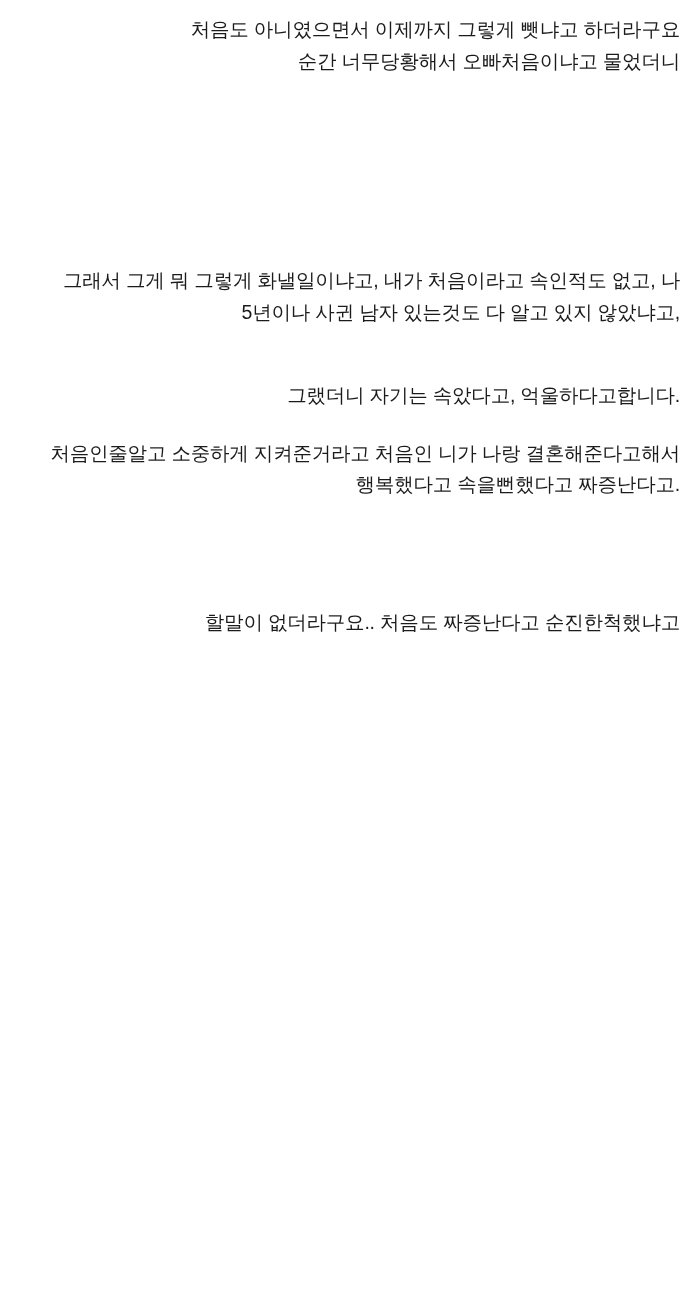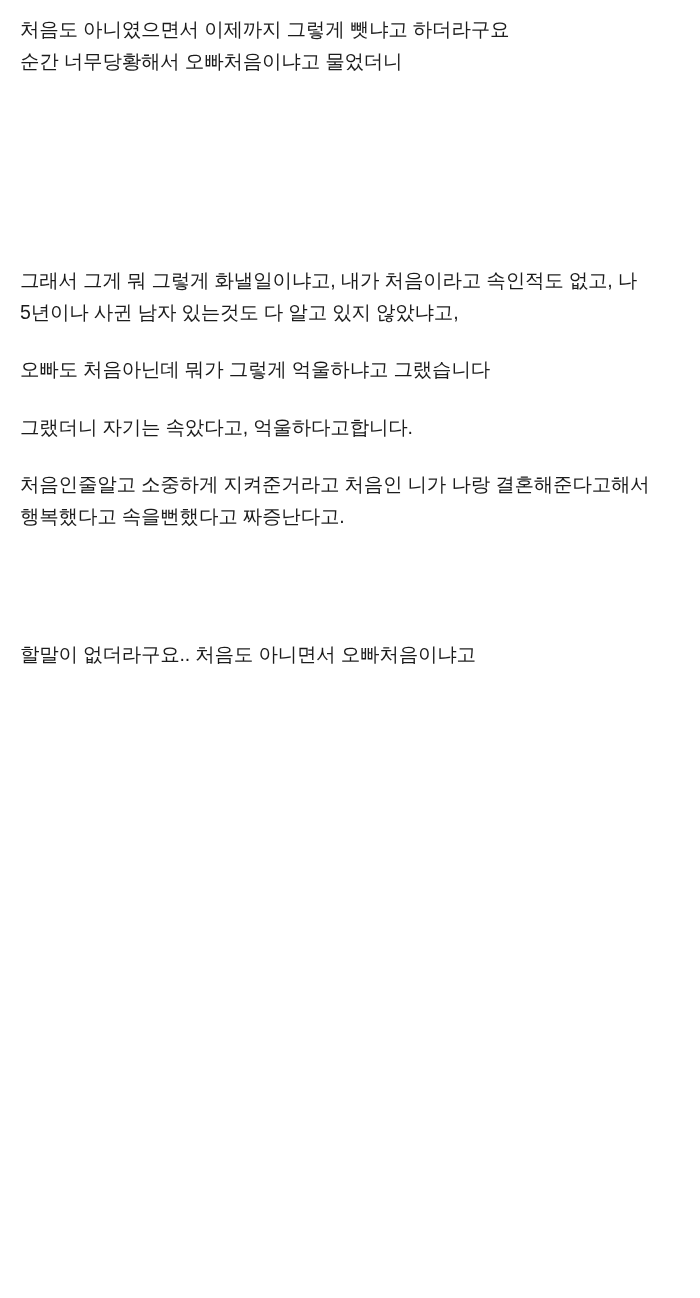--- a/index.html
+++ b/index.html
@@ -11,21 +11,22 @@
     width: 700px;
     min-height: 1298px;
     font-family: "Liberation Sans", "DejaVu Sans", sans-serif;
     color: #1a1a1a;
   }
   .page {
     width: 700px;
     min-height: 1298px;
     background: #ffffff;
     box-sizing: border-box;
-    padding: 14px 20px 10px 20px;
+    padding: 14px 20px 10px 12px;
+    text-align: right;
   }
   .para {
     font-size: 19.5px;
     line-height: 1.62;
     letter-spacing: -0.2px;
     color: #1b1b1b;
     white-space: pre-line;
     word-break: keep-all;
     margin: 0;
   }
@@ -45,34 +46,33 @@
   <div class="spacer-md"></div>
 
 
   <div class="spacer-xl"></div>
   <div class="spacer-md"></div>
 
   <p class="para">그래서 그게 뭐 그렇게 화낼일이냐고, 내가 처음이라고 속인적도 없고, 나 5년이나 사귄 남자 있는것도 다 알고 있지 않았냐고,</p>
 
   <div class="spacer-sm"></div>
 
-  <p class="para">오빠도 처음아닌데 뭐가 그렇게 억울하냐고 그랬습니다</p>
 
   <div class="spacer-sm"></div>
 
   <p class="para">그랬더니 자기는 속았다고, 억울하다고합니다.</p>
 
   <div class="spacer-sm"></div>
 
   <p class="para">처음인줄알고 소중하게 지켜준거라고 처음인 니가 나랑 결혼해준다고해서 행복했다고 속을뻔했다고 짜증난다고.</p>
 
   <div class="spacer-xl"></div>
   <div class="spacer-xs"></div>
 
-  <p class="para">할말이 없더라구요.. 처음도 아니면서 오빠처음이냐고</p>
+  <p class="para">할말이 없더라구요.. 처음도 짜증난다고 순진한척했냐고</p>
 
   <div class="spacer-sm"></div>
 
 
   <div class="spacer-sm"></div>
 
 
 </div>
 
 </body></html>

